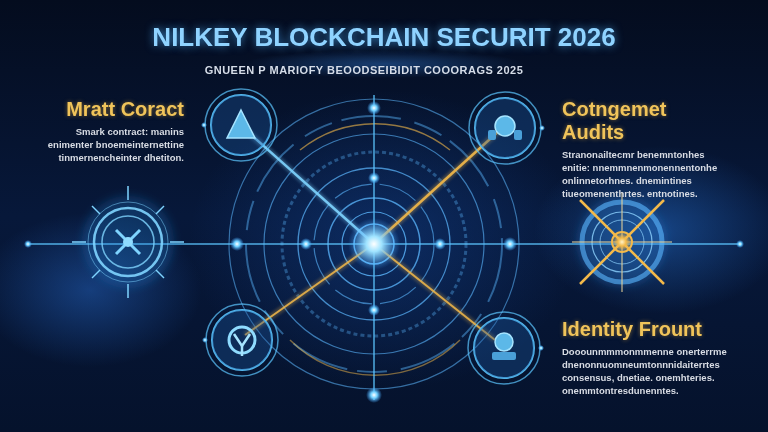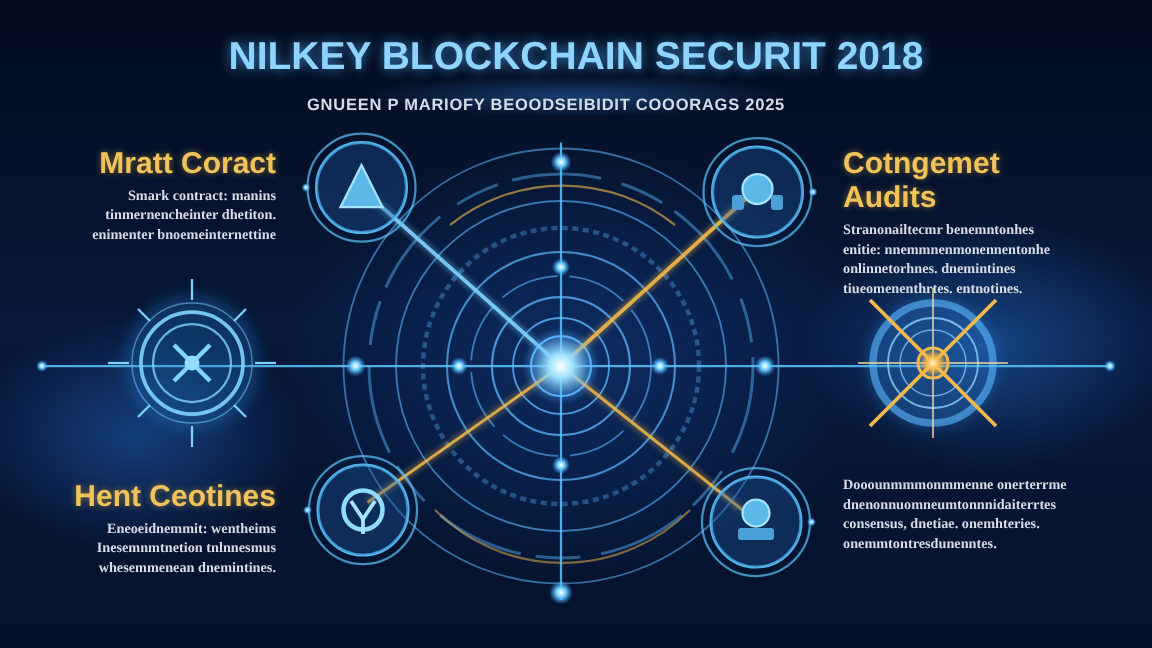--- a/index.html
+++ b/index.html
@@ -8,33 +8,33 @@
     background:
       radial-gradient(ellipse 160px 110px at 90px 290px, rgba(40,110,210,0.45), transparent 70%),
       radial-gradient(ellipse 180px 120px at 660px 230px, rgba(40,120,220,0.45), transparent 70%),
       radial-gradient(ellipse 260px 200px at 384px 240px, rgba(20,70,150,0.45), transparent 75%),
       radial-gradient(ellipse 200px 20px at 384px 64px, rgba(60,150,255,0.35), transparent 70%),
       linear-gradient(180deg,#040c1e 0%,#07183a 50%,#05122c 100%);}
   .title{position:absolute;top:22px;left:0;width:768px;text-align:center;font-size:26px;font-weight:bold;color:#8fd3ff;letter-spacing:0px;text-shadow:0 0 8px rgba(80,180,255,0.7);}
   .subtitle{position:absolute;top:64px;left:0;width:728px;text-align:center;font-size:11px;font-weight:bold;color:#d6dde8;letter-spacing:0.5px;}
   .block{position:absolute;width:170px;}
   .block h3{margin:0 0 4px 0;font-size:20px;font-weight:bold;color:#f0c45a;text-shadow:0 0 4px rgba(240,180,60,0.5);}
-  .block p{margin:0;font-size:9.5px;line-height:13px;color:#d8dce4;font-weight:bold;font-family:Liberation Serif, serif;}
+  .block p{margin:0;font-size:9.5px;line-height:13px;color:#d8dce4;font-weight:bold;}
   .tl{left:34px;top:98px;text-align:right;width:150px;}
   .tr{left:562px;top:98px;width:170px;}
   .bl{left:34px;top:320px;text-align:right;width:150px;}
   .br{left:562px;top:318px;width:170px;}
   svg.diagram{position:absolute;left:0;top:0;}
 </style>
 </head>
 <body>
 
 <div class="stage">
 
-  <div class="title">NILKEY BLOCKCHAIN SECURIT 2018</div>
+  <div class="title">NILKEY BLOCKCHAIN SECURIT 2026</div>
   <div class="subtitle">GNUEEN P MARIOFY BEOODSEIBIDIT COOORAGS 2025</div>
 
   <svg class="diagram" width="768" height="432" viewBox="0 0 768 432">
     <defs>
       <radialGradient id="core" cx="50%" cy="50%" r="50%">
         <stop offset="0%" stop-color="#ffffff"></stop>
         <stop offset="30%" stop-color="#9fe3ff"></stop>
         <stop offset="100%" stop-color="rgba(60,160,255,0)"></stop>
       </radialGradient>
       <radialGradient id="glowdot" cx="50%" cy="50%" r="50%">
@@ -157,39 +157,34 @@
       <line x1="664" y1="200" x2="580" y2="284" stroke="#f3b94a" stroke-width="2.5"></line>
       <line x1="622" y1="192" x2="622" y2="292" stroke="#f0d89a" stroke-width="1"></line>
       <line x1="572" y1="242" x2="672" y2="242" stroke="#f0d89a" stroke-width="1"></line>
       <circle cx="622" cy="242" r="10" fill="url(#golddot)" stroke="#f3b94a" stroke-width="2"></circle>
     </g>
   </svg>
 
   <div class="block tl">
     <h3>Mratt Coract</h3>
     <p>Smark contract: manins</p>
+    <p>enimenter bnoemeinternettine</p>
     <p>tinmernencheinter dhetiton.</p>
-    <p>enimenter bnoemeinternettine</p>
   </div>
 
   <div class="block tr">
     <h3>Cotngemet Audits</h3>
     <p>Stranonailtecmr benemntonhes</p>
     <p>enitie: nnemmnenmonennentonhe</p>
     <p>onlinnetorhnes. dnemintines</p>
     <p>tiueomenenthrtes. entnotines.</p>
   </div>
 
-  <div class="block bl">
-    <h3>Hent Ceotines</h3>
-    <p>Eneoeidnemmit: wentheims</p>
-    <p>Inesemnmtnetion tnlnnesmus</p>
-    <p>whesemmenean dnemintines.</p>
-  </div>
 
   <div class="block br">
+    <h3>Identity Frount</h3>
     <p>Dooounmmmonmmenne onerterrme</p>
     <p>dnenonnuomneumtonnnidaiterrtes</p>
     <p>consensus, dnetiae. onemhteries.</p>
     <p>onemmtontresdunenntes.</p>
   </div>
 
 </div>
 
 </body></html>

